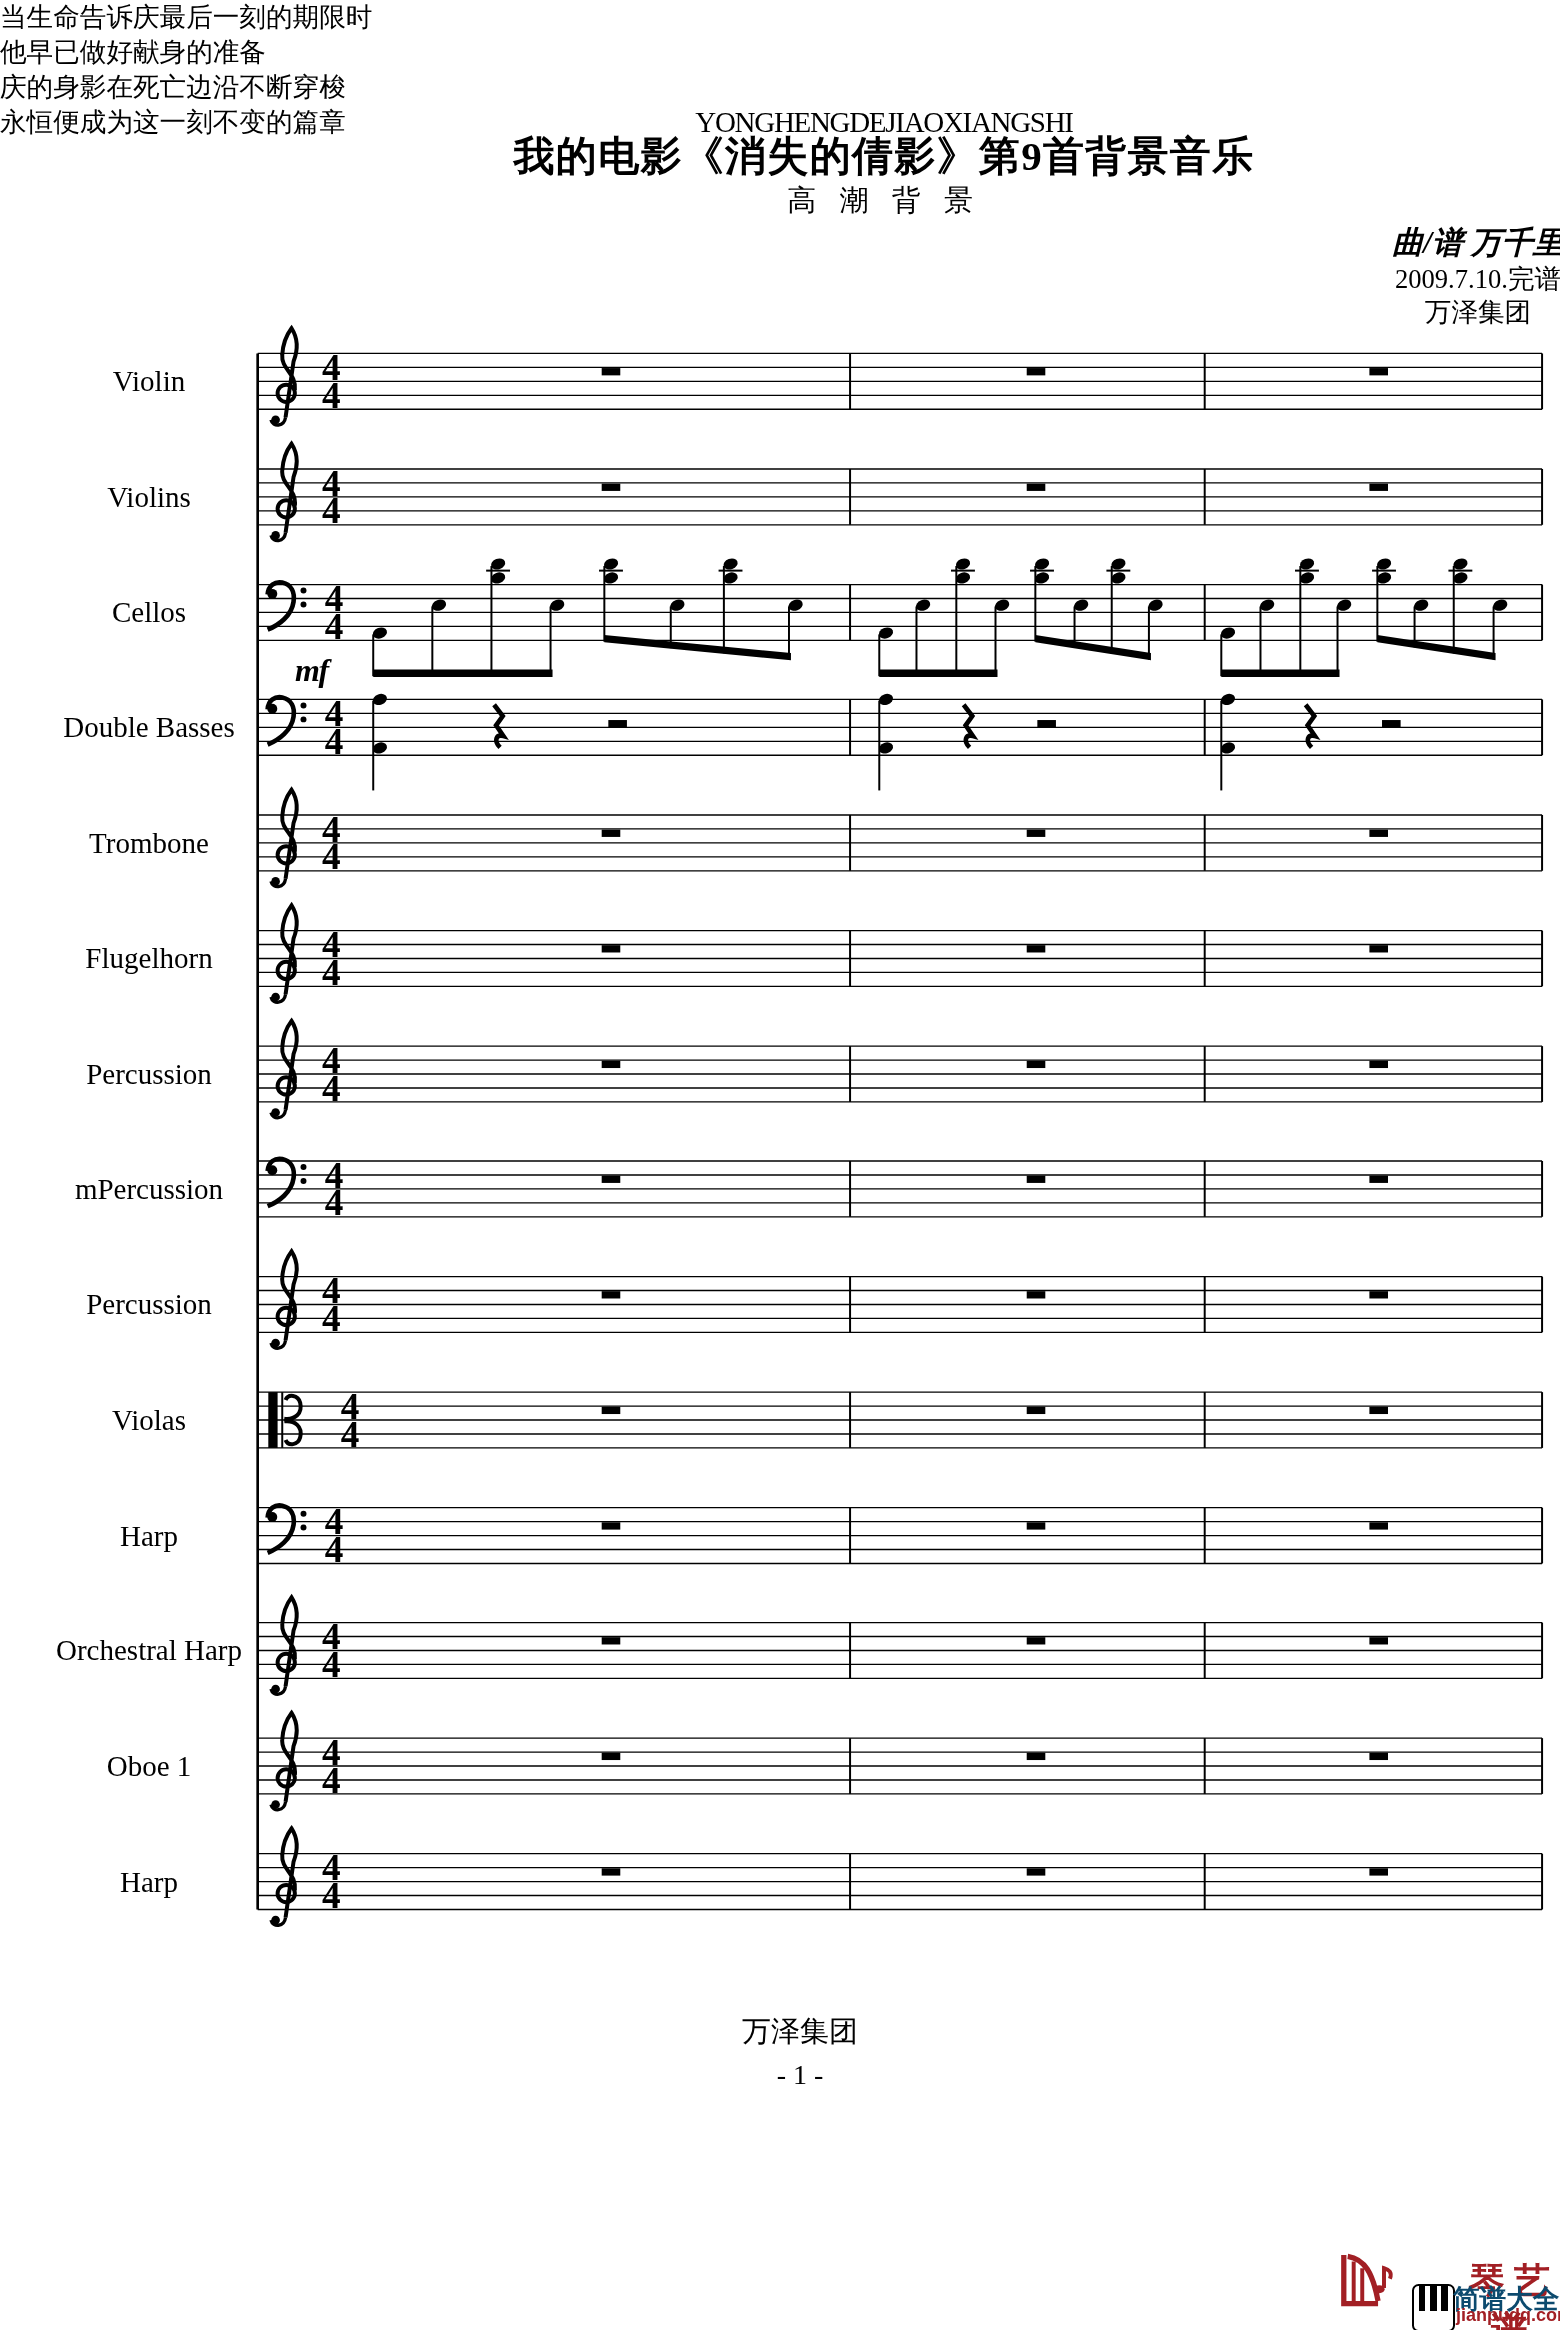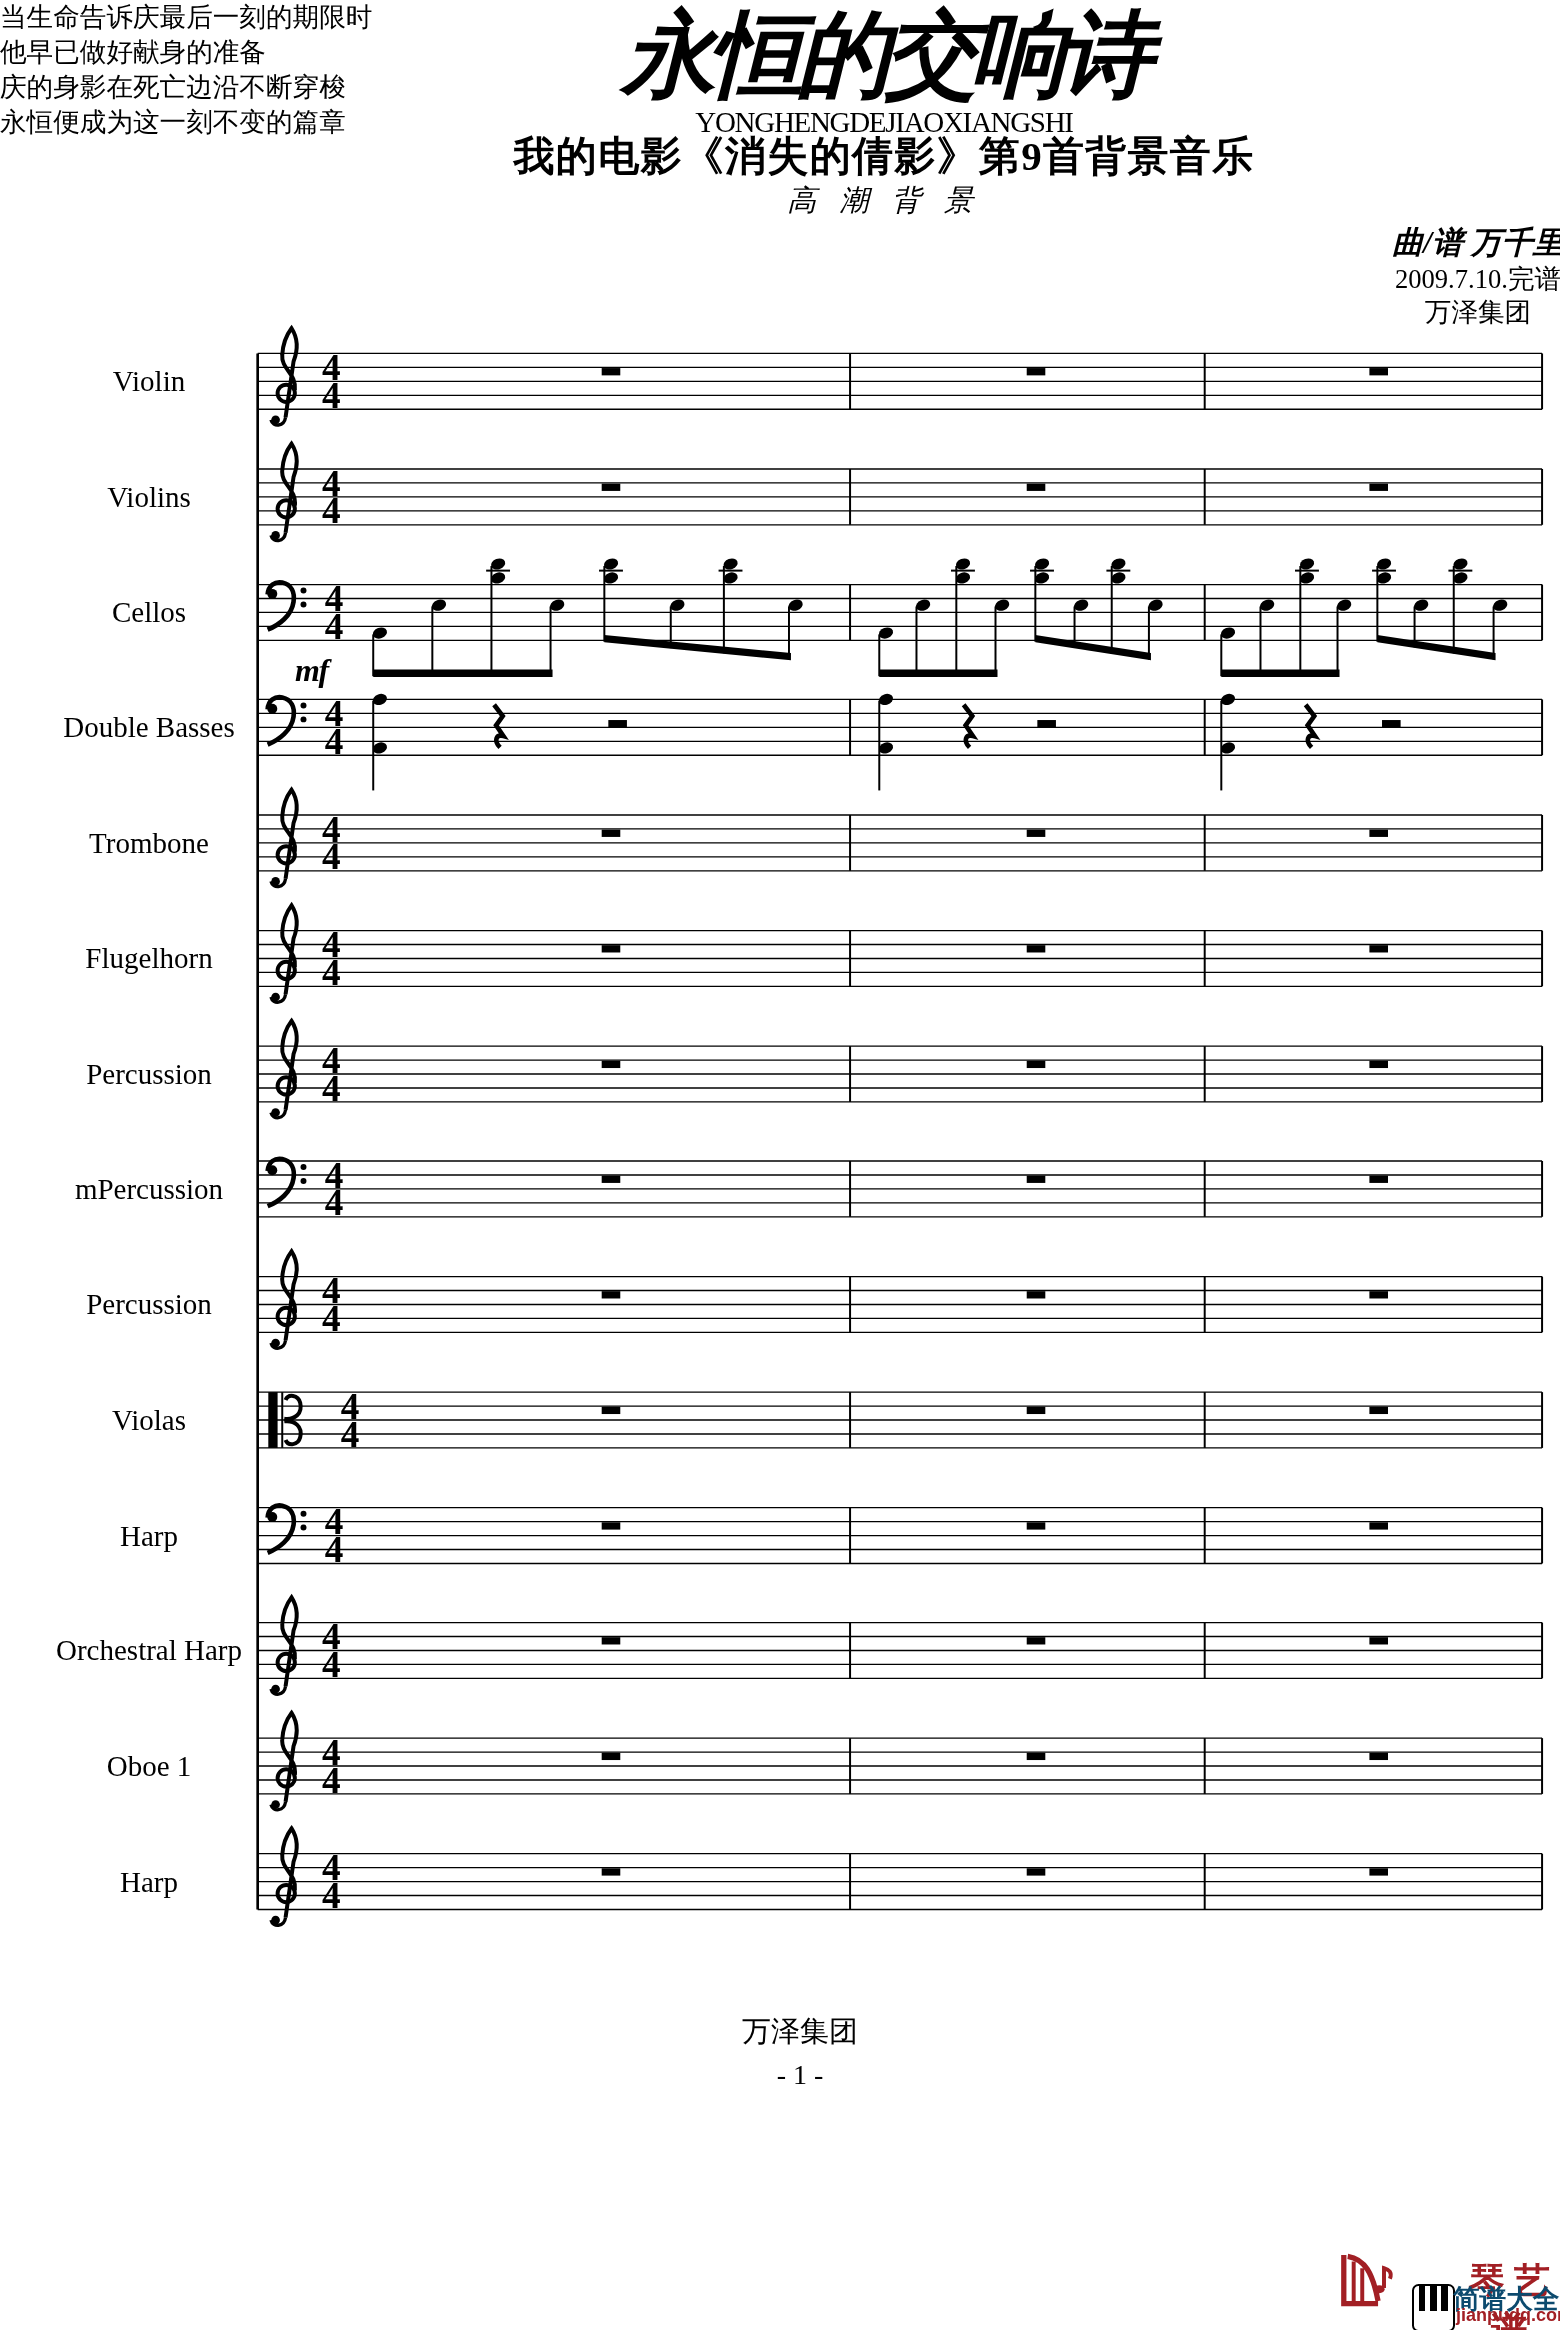--- a/index.html
+++ b/index.html
@@ -4,21 +4,21 @@
 <style>
   html,body{margin:0;padding:0;background:#ffffff;}
   #page{position:relative;width:1560px;height:2330px;background:#fff;overflow:hidden;
         font-family:"Liberation Serif","DejaVu Serif",serif;color:#000;}
   .abs{position:absolute;}
   #score-svg{position:absolute;left:0;top:0;}
   .hdr{position:absolute;left:207px;width:1354px;text-align:center;white-space:nowrap;}
   #title{top:2.7px;font-size:94px;font-weight:bold;font-style:italic;letter-spacing:-6.6px;line-height:105px;}
   #sub-latin{top:106px;font-size:29px;letter-spacing:-1.3px;line-height:32px;}
   #sub-film{top:138px;font-size:41px;font-weight:bold;letter-spacing:1.3px;line-height:37px;}
-  #sub-section{top:182px;font-size:29px;letter-spacing:8px;line-height:36px;font-style:italic;}
+  #sub-section{top:182px;font-size:29px;letter-spacing:8px;line-height:36px;}
   #poem{top:177px;left:6.6px;width:411px;text-align:left;font-size:26.6px;line-height:35px;white-space:nowrap;}
   #credits{top:223px;left:1367px;width:222px;text-align:center;white-space:nowrap;}
   #credit-composer{font-size:31px;font-weight:bold;font-style:italic;line-height:40px;}
   #credit-date{font-size:26.6px;line-height:33px;}
   #credit-group{font-size:26.6px;line-height:33px;}
   .staff-label{position:absolute;left:16px;width:266px;text-align:center;font-size:29px;line-height:35px;white-space:nowrap;}
   #dynamic-mf{position:absolute;left:295px;top:652px;font-size:32px;font-weight:bold;font-style:italic;letter-spacing:-1.3px;}
   #footer-pub{position:absolute;left:667px;top:2014px;width:266px;text-align:center;font-size:29px;line-height:35px;}
   #footer-page{position:absolute;left:667px;top:2059px;width:266px;text-align:center;font-size:28px;line-height:32px;}
   
@@ -384,21 +384,20 @@
     C 1454,1105 1450,1115 1460,1125" fill="none" stroke="#000" stroke-width="7"></path>
       <rect x="1562" y="1084" width="28" height="11" fill="#000"></rect>
       <ellipse cx="1849" cy="1053" rx="11" ry="8" fill="#000" transform="rotate(-20 1849 1053)"></ellipse>
       <ellipse cx="1849" cy="1126" rx="11" ry="8" fill="#000" transform="rotate(-20 1849 1126)"></ellipse>
       <line x1="1839" y1="1055" x2="1839" y2="1190" stroke="#000" stroke-width="3"></line>
       <path d="M 1966,1061 L 1979,1078 L 1969,1092 L 1980,1108
     C 1969,1105 1965,1115 1975,1125" fill="none" stroke="#000" stroke-width="7"></path>
       <rect x="2081" y="1084" width="28" height="11" fill="#000"></rect>
     </svg>
 
-  <div id="title" class="hdr">永恒的交响诗</div>
   <div id="sub-latin" class="hdr">YONGHENGDEJIAOXIANGSHI</div>
   <div id="sub-film" class="hdr">我的电影《消失的倩影》第9首背景音乐</div>
   <div id="sub-section" class="hdr">高 潮 背 景</div>
 
   <div id="poem">
     <div>当生命告诉庆最后一刻的期限时</div>
     <div>他早已做好献身的准备</div>
     <div>庆的身影在死亡边沿不断穿梭</div>
     <div>永恒便成为这一刻不变的篇章</div>
   </div>

